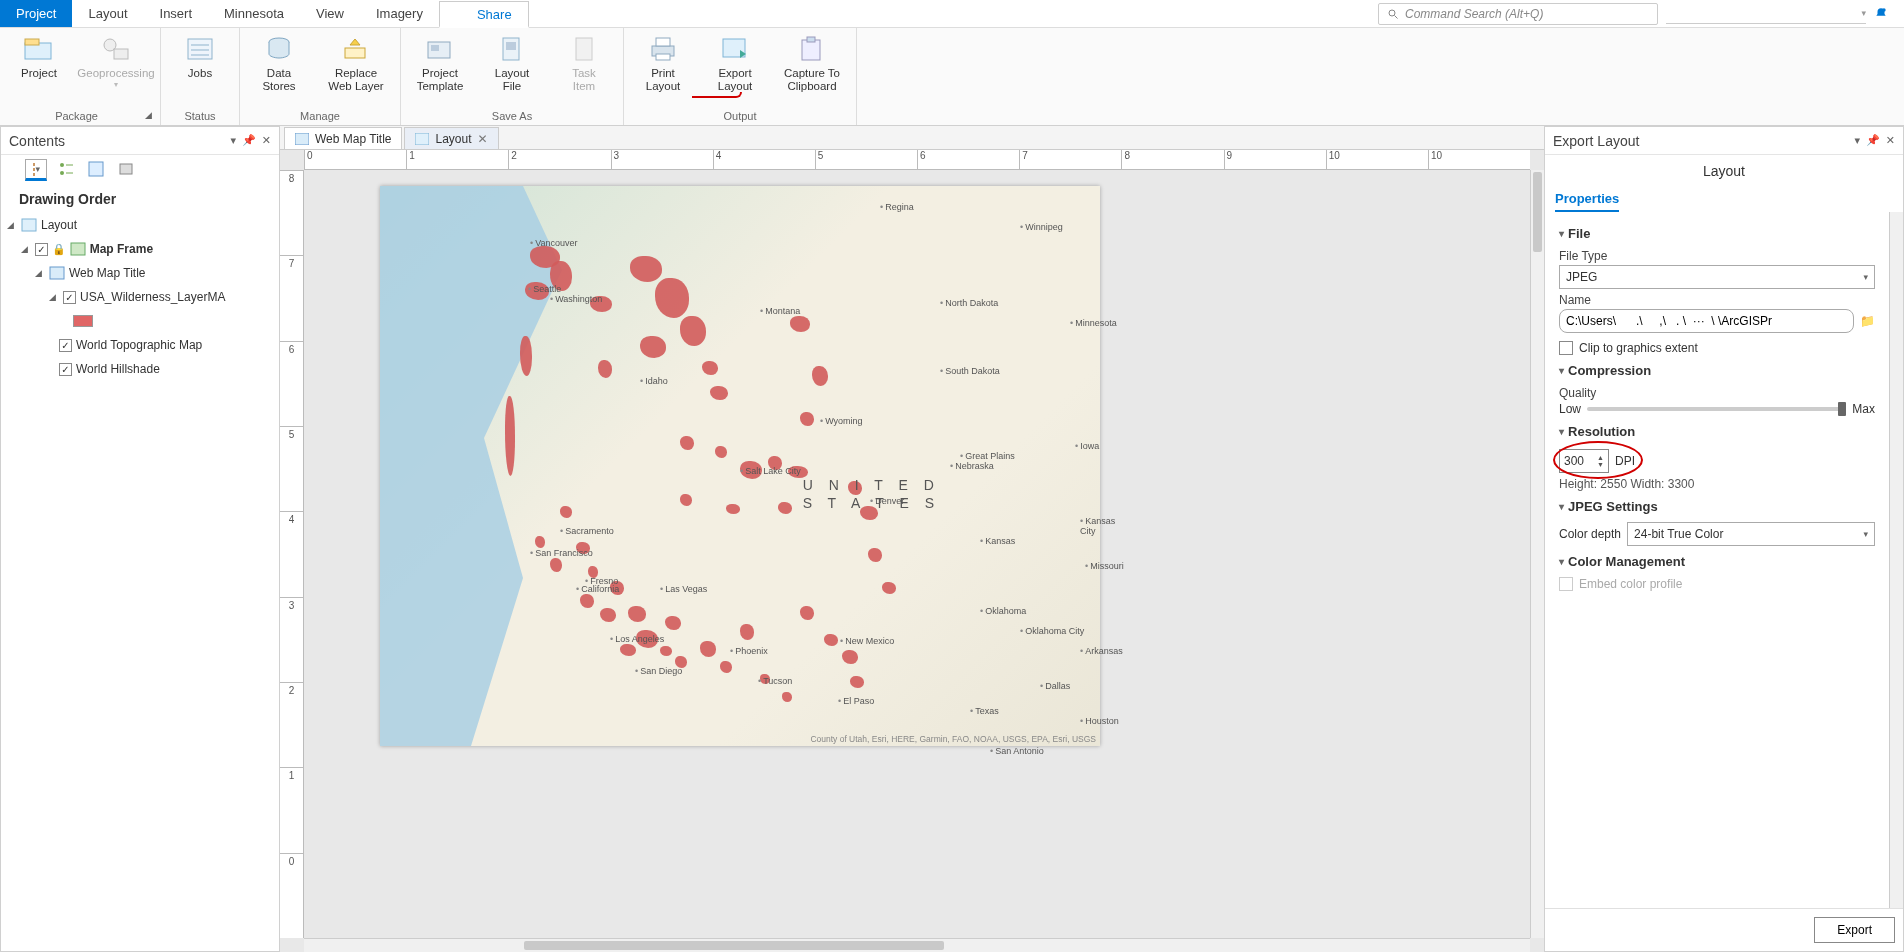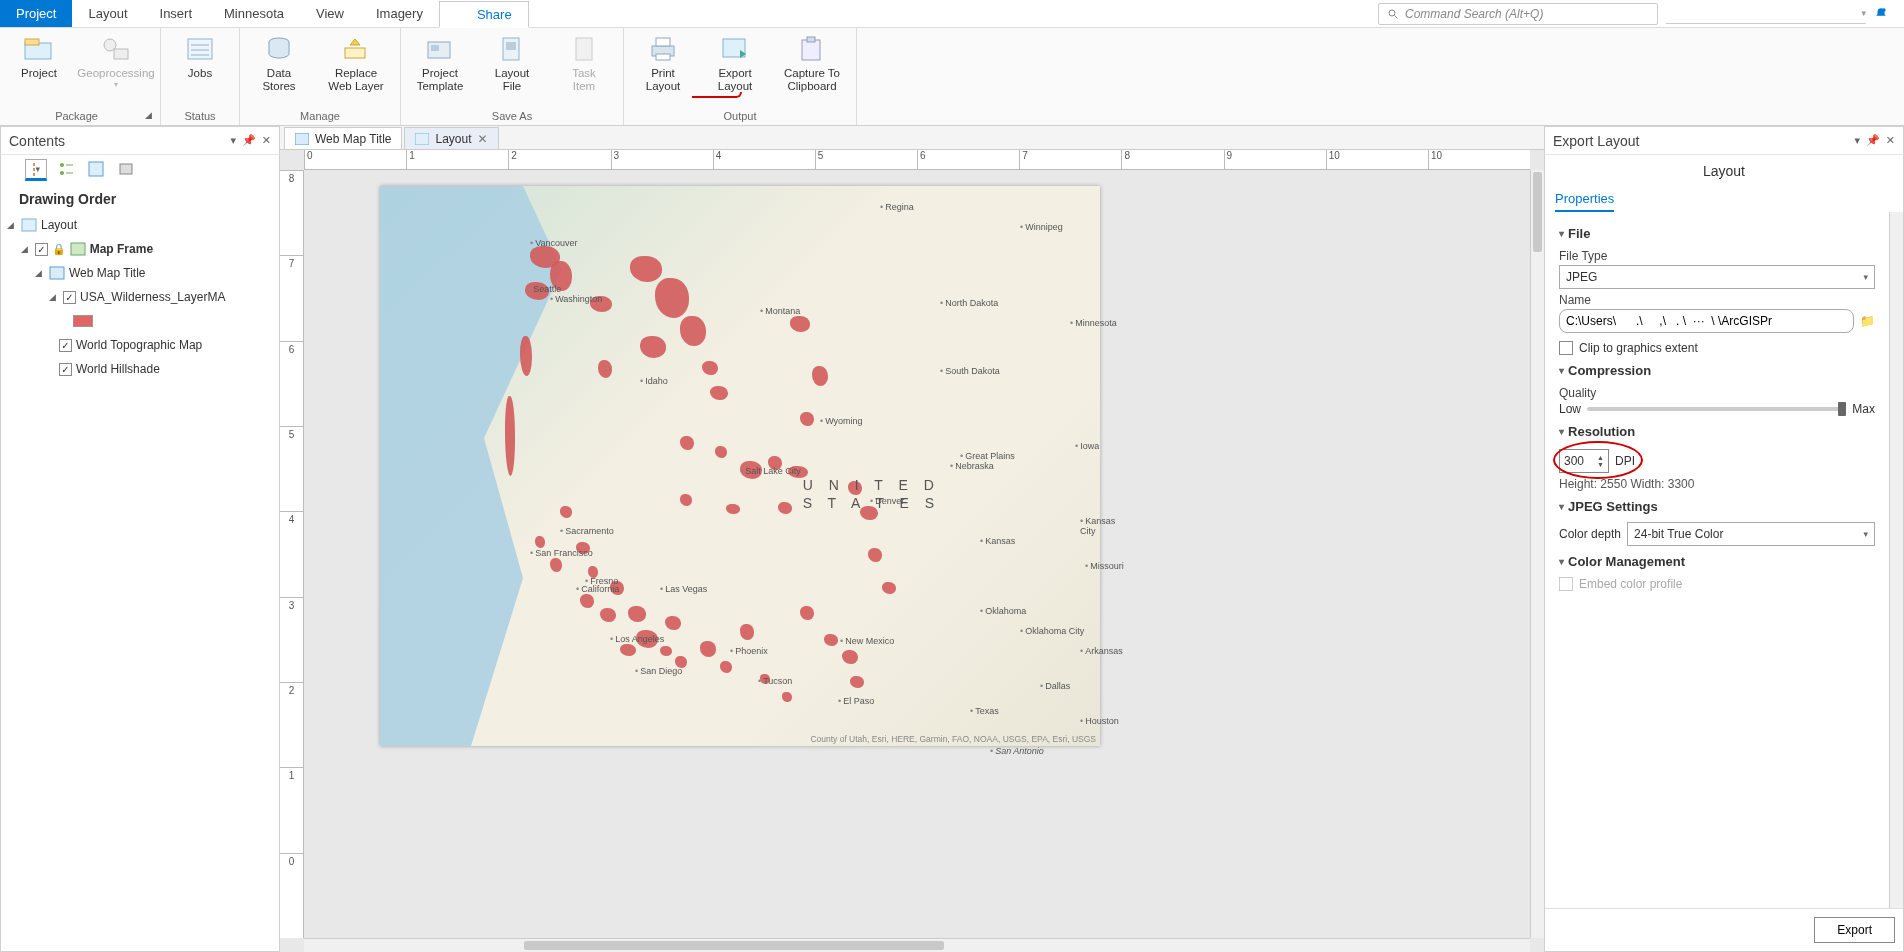--- a/index.html
+++ b/index.html
@@ -70,21 +70,21 @@
 .attr { position:absolute; right:4px; bottom:2px; font-size:8.5px; color:#888; }
 .scroll-v { position:absolute; right:0; top:20px; bottom:14px; width:14px; background:#f0f0f0; border-left:1px solid #ccc; }
 .scroll-v .thumb { position:absolute; left:2px; right:2px; top:2px; height:80px; background:#c9c9c9; border-radius:2px; }
 .scroll-h { position:absolute; left:24px; right:14px; bottom:0; height:14px; background:#f0f0f0; border-top:1px solid #ccc; }
 .scroll-h .thumb { position:absolute; top:2px; bottom:2px; left:220px; width:420px; background:#c9c9c9; border-radius:2px; }
 
 
 .export { width: 360px; }
 .export .sub { text-align:center; font-size:14px; padding:8px 0; }
 .export .tabs { padding:0 10px; }
-.export .tabs span { display:inline-block; font-size:13px; font-weight:400; color:#0078d4; padding:4px 0; border-bottom:2px solid #0078d4; }
+.export .tabs span { display:inline-block; font-size:13px; font-weight:700; color:#0078d4; padding:4px 0; border-bottom:2px solid #0078d4; }
 .export .body { flex:1; overflow:auto; padding: 6px 14px; position:relative; }
 .sect-h { font-size:13px; font-weight:600; color:#333; padding:8px 0 4px 0; display:flex; align-items:center; gap:4px; cursor:pointer; }
 .sect-h::before { content:"▾"; font-size:10px; color:#666; }
 .fld-lbl { font-size:12px; color:#444; padding:4px 0 2px 0; }
 .sel, .txt { width:100%; height:24px; border:1px solid #aaa; background:#fff; padding:0 6px; font-size:12px; }
 .sel { display:flex; align-items:center; justify-content:space-between; }
 .sel::after { content:"▾"; color:#666; font-size:9px; }
 .row { display:flex; align-items:center; gap:6px; }
 .cb2 { width:14px; height:14px; border:1px solid #888; display:inline-flex; align-items:center; justify-content:center; font-size:10px; }
 .slider { flex:1; height:4px; background:#ccc; position:relative; border-radius:2px; }
@@ -489,21 +489,21 @@
               <div class="city" style="left: 230px; top: 448px;">Los Angeles</div>
               <div class="city" style="left: 460px; top: 450px;">New Mexico</div>
               <div class="city" style="left: 700px; top: 460px;">Arkansas</div>
               <div class="city" style="left: 350px; top: 460px;">Phoenix</div>
               <div class="city" style="left: 255px; top: 480px;">San Diego</div>
               <div class="city" style="left: 378px; top: 490px;">Tucson</div>
               <div class="city" style="left: 660px; top: 495px;">Dallas</div>
               <div class="city" style="left: 458px; top: 510px;">El Paso</div>
               <div class="city" style="left: 590px; top: 520px;">Texas</div>
               <div class="city" style="left: 700px; top: 530px;">Houston</div>
-              <div class="city" style="left: 610px; top: 560px; font-style: italic;">San Antonio</div>
+              <div class="city" style="left: 610px; top: 560px;">San Antonio</div>
             </div>
           <div class="us-label">
             <div>U N I T E D</div>
             <div>S T A T E S</div>
           </div>
           <div class="attr">County of Utah, Esri, HERE, Garmin, FAO, NOAA, USGS, EPA, Esri, USGS</div>
         </div>
       </div>
     </div>
   </div>

